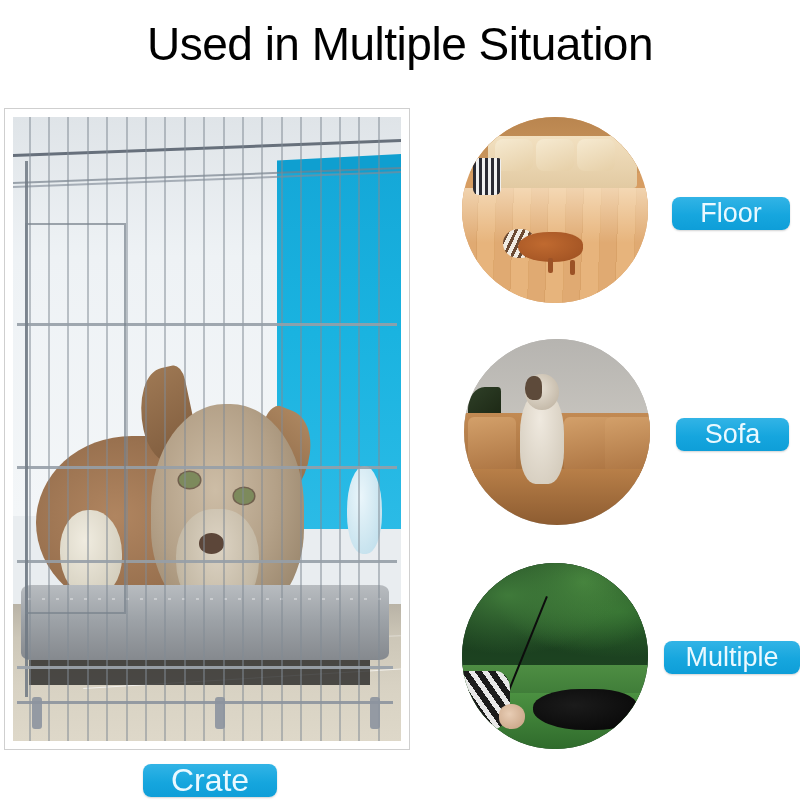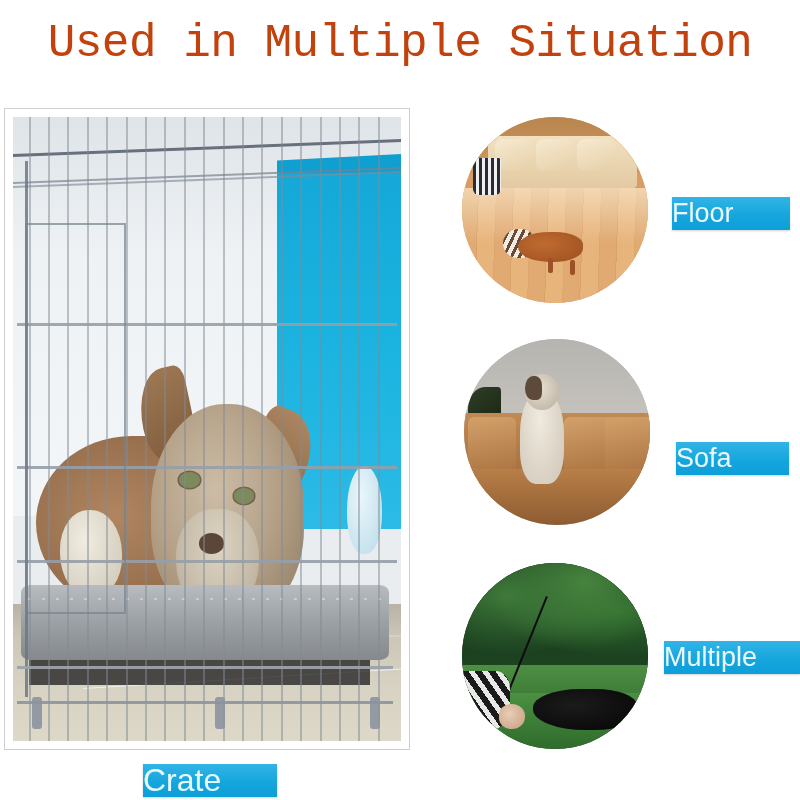--- a/index.html
+++ b/index.html
@@ -18,24 +18,23 @@
   
   #page-title {
     position: absolute;
     top: 14px;
     left: 0;
     width: 800px;
     text-align: center;
     font-size: 46px;
     line-height: 60px;
     font-weight: 400;
-    color: #c2410c;
+    color: #000000;
     letter-spacing: -0.5px;
     white-space: nowrap;
-    font-family: Liberation Mono, monospace;
   }
 
   
   #crate-panel {
     position: absolute;
     left: 4px;
     top: 108px;
     width: 406px;
     height: 642px;
     background: #ffffff;
@@ -265,30 +264,31 @@
   .out-scene .ot-arm { position:absolute; left:0; top:58%; width:26%; height:32%;
     background:repeating-linear-gradient(55deg,#1b1b1b 0 6px,#e8e8e8 6px 11px);
     border-radius:0 30% 40% 0; }
   .out-scene .ot-hand { position:absolute; left:20%; top:76%; width:14%; height:13%;
     background:radial-gradient(ellipse at 40% 40%,#e8cdb5,#c49e7e); border-radius:45% 50% 50% 45%; }
 
   
   .pill {
     position: absolute;
     background: linear-gradient(180deg,#32b4e6 0%,#16a6de 55%,#0e9ed8 100%);
-    border-radius: 0;
+    border-radius: 8px;
     color: #eaf9ff;
     font-size: 27px;
     line-height: 33px;
     font-weight: 400;
+    text-align: center;
     box-shadow: 0 1px 2px rgba(0,0,0,.18);
     white-space: nowrap;
   }
   #label-floor   { left: 672px; top: 197px; width: 118px; height: 33px; }
-  #label-sofa    { left: 676px; top: 418px; width: 113px; height: 33px; margin-top: 24px; }
+  #label-sofa    { left: 676px; top: 418px; width: 113px; height: 33px; }
   #label-outdoor { left: 664px; top: 641px; width: 136px; height: 33px; }
   #label-crate   { left: 143px; top: 764px; width: 134px; height: 33px; font-size: 32px; }
 </style>
 </head>
 <body>
 
 <div id="page-title">Used in Multiple Situation</div>
 
 <div id="crate-panel">
   <div id="crate-photo">

